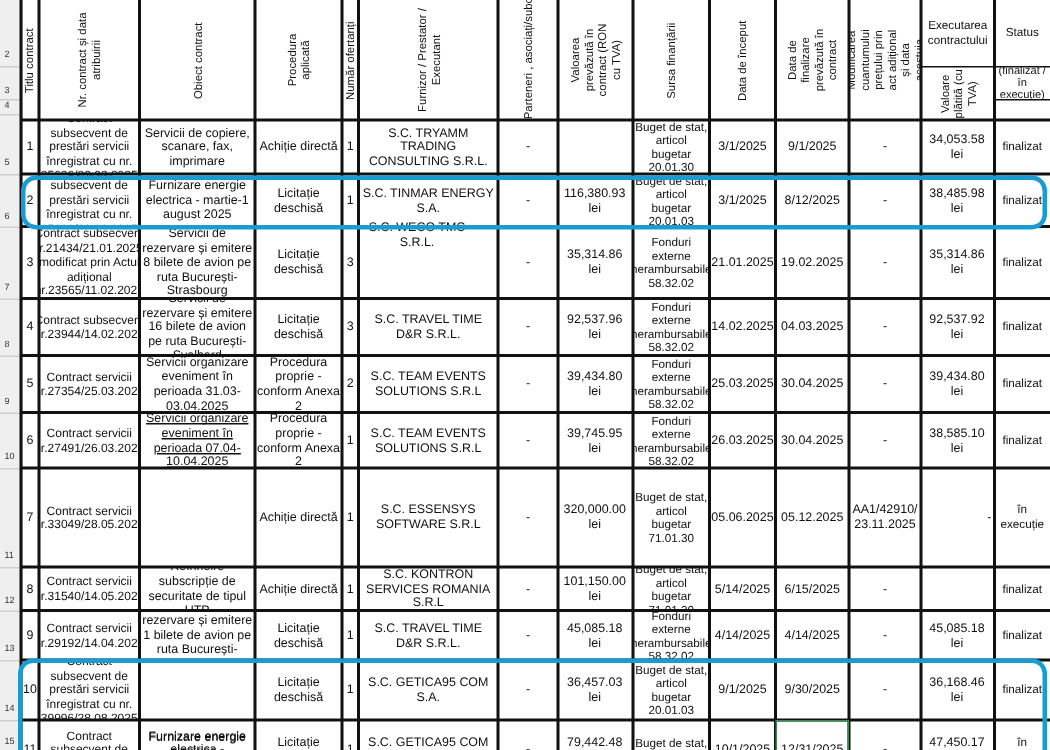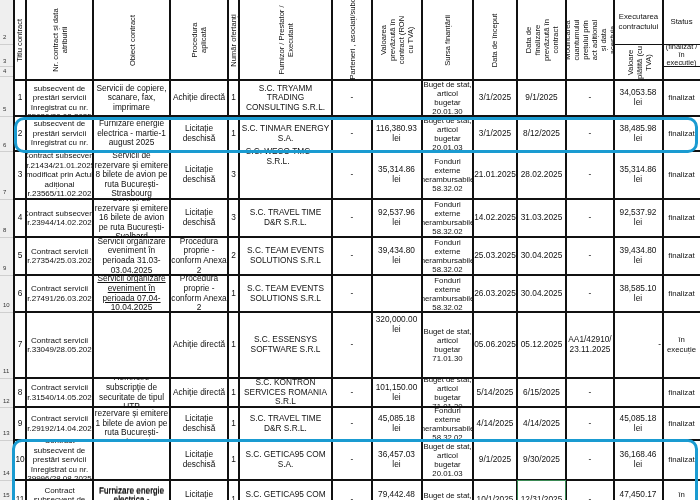--- a/index.html
+++ b/index.html
@@ -125,35 +125,35 @@
     <div class="cell" style="left: 14px; top: 151px; width: 12px; height: 48px;">3</div>
     <div class="cell" style="left: 26px; top: 151px; width: 67px; height: 48px; font-size: 8px; line-height: 9.4px;">Contract subsecvent nr.21434/21.01.2025, modificat prin Actul adițional nr.23565/11.02.2025</div>
     <div class="cell" style="left: 93px; top: 151px; width: 77px; height: 48px;">Servicii de rezervare și emitere 8 bilete de avion pe ruta București-Strasbourg</div>
     <div class="cell" style="left: 170px; top: 151px; width: 58px; height: 48px;">Licitație deschisă</div>
     <div class="cell" style="left: 228px; top: 151px; width: 11px; height: 48px;">3</div>
     <div class="cell" style="left: 239px; top: 133px; width: 78px; height: 48px;">S.C. WECO TMC S.R.L.</div>
     <div class="cell" style="left: 332px; top: 151px; width: 40px; height: 48px;">-</div>
     <div class="cell right" style="left: 372px; top: 151px; width: 50px; height: 48px;">35,314.86 lei</div>
     <div class="cell" style="left: 422px; top: 151px; width: 51px; height: 48px; font-size: 7.8px; line-height: 9px;">Fonduri externe nerambursabile 58.32.02</div>
     <div class="cell" style="left: 473px; top: 151px; width: 44px; height: 48px;">21.01.2025</div>
-    <div class="cell" style="left: 517px; top: 151px; width: 49px; height: 48px;">28.02.2025</div>
+    <div class="cell" style="left: 517px; top: 151px; width: 49px; height: 48px;">19.02.2025</div>
     <div class="cell" style="left: 566px; top: 151px; width: 48px; height: 48px;">-</div>
     <div class="cell right" style="left: 614px; top: 151px; width: 49px; height: 48px;">35,314.86 lei</div>
     <div class="cell" style="left: 663px; top: 151px; width: 37px; height: 48px; font-size: 7.8px;">finalizat</div>
     <div class="cell" style="left: 14px; top: 199px; width: 12px; height: 38px;">4</div>
     <div class="cell" style="left: 26px; top: 199px; width: 67px; height: 38px; font-size: 8px; line-height: 9.4px;">Contract subsecvent nr.23944/14.02.2025</div>
     <div class="cell" style="left: 93px; top: 199px; width: 77px; height: 38px;">Servicii de rezervare și emitere 16 bilete de avion pe ruta București-Svalbard</div>
     <div class="cell" style="left: 170px; top: 199px; width: 58px; height: 38px;">Licitație deschisă</div>
     <div class="cell" style="left: 228px; top: 199px; width: 11px; height: 38px;">3</div>
     <div class="cell" style="left: 239px; top: 199px; width: 93px; height: 38px;">S.C. TRAVEL TIME D&amp;R S.R.L.</div>
     <div class="cell" style="left: 332px; top: 199px; width: 40px; height: 38px;">-</div>
     <div class="cell right" style="left: 372px; top: 199px; width: 50px; height: 38px;">92,537.96 lei</div>
     <div class="cell" style="left: 422px; top: 199px; width: 51px; height: 38px; font-size: 7.8px; line-height: 9px;">Fonduri externe nerambursabile 58.32.02</div>
     <div class="cell" style="left: 473px; top: 199px; width: 44px; height: 38px;">14.02.2025</div>
-    <div class="cell" style="left: 517px; top: 199px; width: 49px; height: 38px;">31.03.2025</div>
+    <div class="cell" style="left: 517px; top: 199px; width: 49px; height: 38px;">04.03.2025</div>
     <div class="cell" style="left: 566px; top: 199px; width: 48px; height: 38px;">-</div>
     <div class="cell right" style="left: 614px; top: 199px; width: 49px; height: 38px;">92,537.92 lei</div>
     <div class="cell" style="left: 663px; top: 199px; width: 37px; height: 38px; font-size: 7.8px;">finalizat</div>
     <div class="cell" style="left: 14px; top: 237px; width: 12px; height: 38px;">5</div>
     <div class="cell" style="left: 26px; top: 237px; width: 67px; height: 38px; font-size: 8px; line-height: 9.4px;">Contract servicii nr.27354/25.03.2025</div>
     <div class="cell" style="left: 93px; top: 237px; width: 77px; height: 38px;">Servicii organizare eveniment în perioada 31.03-03.04.2025</div>
     <div class="cell" style="left: 170px; top: 237px; width: 58px; height: 38px;">Procedura proprie - conform Anexa 2</div>
     <div class="cell" style="left: 228px; top: 237px; width: 11px; height: 38px;">2</div>
     <div class="cell" style="left: 239px; top: 237px; width: 93px; height: 38px;">S.C. TEAM EVENTS SOLUTIONS S.R.L</div>
     <div class="cell" style="left: 332px; top: 237px; width: 40px; height: 38px;">-</div>
@@ -164,33 +164,34 @@
     <div class="cell" style="left: 566px; top: 237px; width: 48px; height: 38px;">-</div>
     <div class="cell right" style="left: 614px; top: 237px; width: 49px; height: 38px;">39,434.80 lei</div>
     <div class="cell" style="left: 663px; top: 237px; width: 37px; height: 38px; font-size: 7.8px;">finalizat</div>
     <div class="cell" style="left: 14px; top: 275px; width: 12px; height: 37px;">6</div>
     <div class="cell" style="left: 26px; top: 275px; width: 67px; height: 37px; font-size: 8px; line-height: 9.4px;">Contract servicii nr.27491/26.03.2025</div>
     <div class="cell" style="left: 93px; top: 275px; width: 77px; height: 37px; text-decoration: underline;">Servicii organizare eveniment în perioada 07.04-10.04.2025</div>
     <div class="cell" style="left: 170px; top: 275px; width: 58px; height: 37px;">Procedura proprie - conform Anexa 2</div>
     <div class="cell" style="left: 228px; top: 275px; width: 11px; height: 37px;">1</div>
     <div class="cell" style="left: 239px; top: 275px; width: 93px; height: 37px;">S.C. TEAM EVENTS SOLUTIONS S.R.L</div>
     <div class="cell" style="left: 332px; top: 275px; width: 40px; height: 37px;">-</div>
+    <div class="cell right" style="left: 372px; top: 275px; width: 50px; height: 37px;">39,745.95 lei</div>
     <div class="cell" style="left: 422px; top: 275px; width: 51px; height: 37px; font-size: 7.8px; line-height: 9px;">Fonduri externe nerambursabile 58.32.02</div>
     <div class="cell" style="left: 473px; top: 275px; width: 44px; height: 37px;">26.03.2025</div>
     <div class="cell" style="left: 517px; top: 275px; width: 49px; height: 37px;">30.04.2025</div>
     <div class="cell" style="left: 566px; top: 275px; width: 48px; height: 37px;">-</div>
     <div class="cell right" style="left: 614px; top: 275px; width: 49px; height: 37px;">38,585.10 lei</div>
     <div class="cell" style="left: 663px; top: 275px; width: 37px; height: 37px; font-size: 7.8px;">finalizat</div>
     <div class="cell" style="left: 14px; top: 312px; width: 12px; height: 66px;">7</div>
     <div class="cell" style="left: 26px; top: 312px; width: 67px; height: 66px; font-size: 8px; line-height: 9.4px;">Contract servicii nr.33049/28.05.2025</div>
     <div class="cell" style="left: 170px; top: 312px; width: 58px; height: 66px;">Achiție directă</div>
     <div class="cell" style="left: 228px; top: 312px; width: 11px; height: 66px;">1</div>
     <div class="cell" style="left: 239px; top: 312px; width: 93px; height: 66px;">S.C. ESSENSYS SOFTWARE S.R.L</div>
     <div class="cell" style="left: 332px; top: 312px; width: 40px; height: 66px;">-</div>
-    <div class="cell right" style="left: 372px; top: 292px; width: 50px; height: 66px;">320,000.00 lei</div>
+    <div class="cell right" style="left: 372px; top: 312px; width: 50px; height: 66px;">320,000.00 lei</div>
     <div class="cell" style="left: 422px; top: 312px; width: 51px; height: 66px; font-size: 7.8px; line-height: 9px;">Buget de stat, articol bugetar 71.01.30</div>
     <div class="cell" style="left: 473px; top: 312px; width: 44px; height: 66px;">05.06.2025</div>
     <div class="cell" style="left: 517px; top: 312px; width: 49px; height: 66px;">05.12.2025</div>
     <div class="cell" style="left: 566px; top: 312px; width: 48px; height: 66px;">AA1/42910/ 23.11.2025</div>
     <div class="cell right" style="left: 614px; top: 312px; width: 49px; height: 66px;">-</div>
     <div class="cell" style="left: 663px; top: 312px; width: 37px; height: 66px; font-size: 7.8px;">în execuție</div>
     <div class="cell" style="left: 14px; top: 378px; width: 12px; height: 29px;">8</div>
     <div class="cell" style="left: 26px; top: 378px; width: 67px; height: 29px; font-size: 8px; line-height: 9.4px;">Contract servicii nr.31540/14.05.2025</div>
     <div class="cell" style="left: 93px; top: 378px; width: 77px; height: 29px;">Reînnoire subscripție de securitate de tipul UTP</div>
     <div class="cell" style="left: 170px; top: 378px; width: 58px; height: 29px;">Achiție directă</div>

